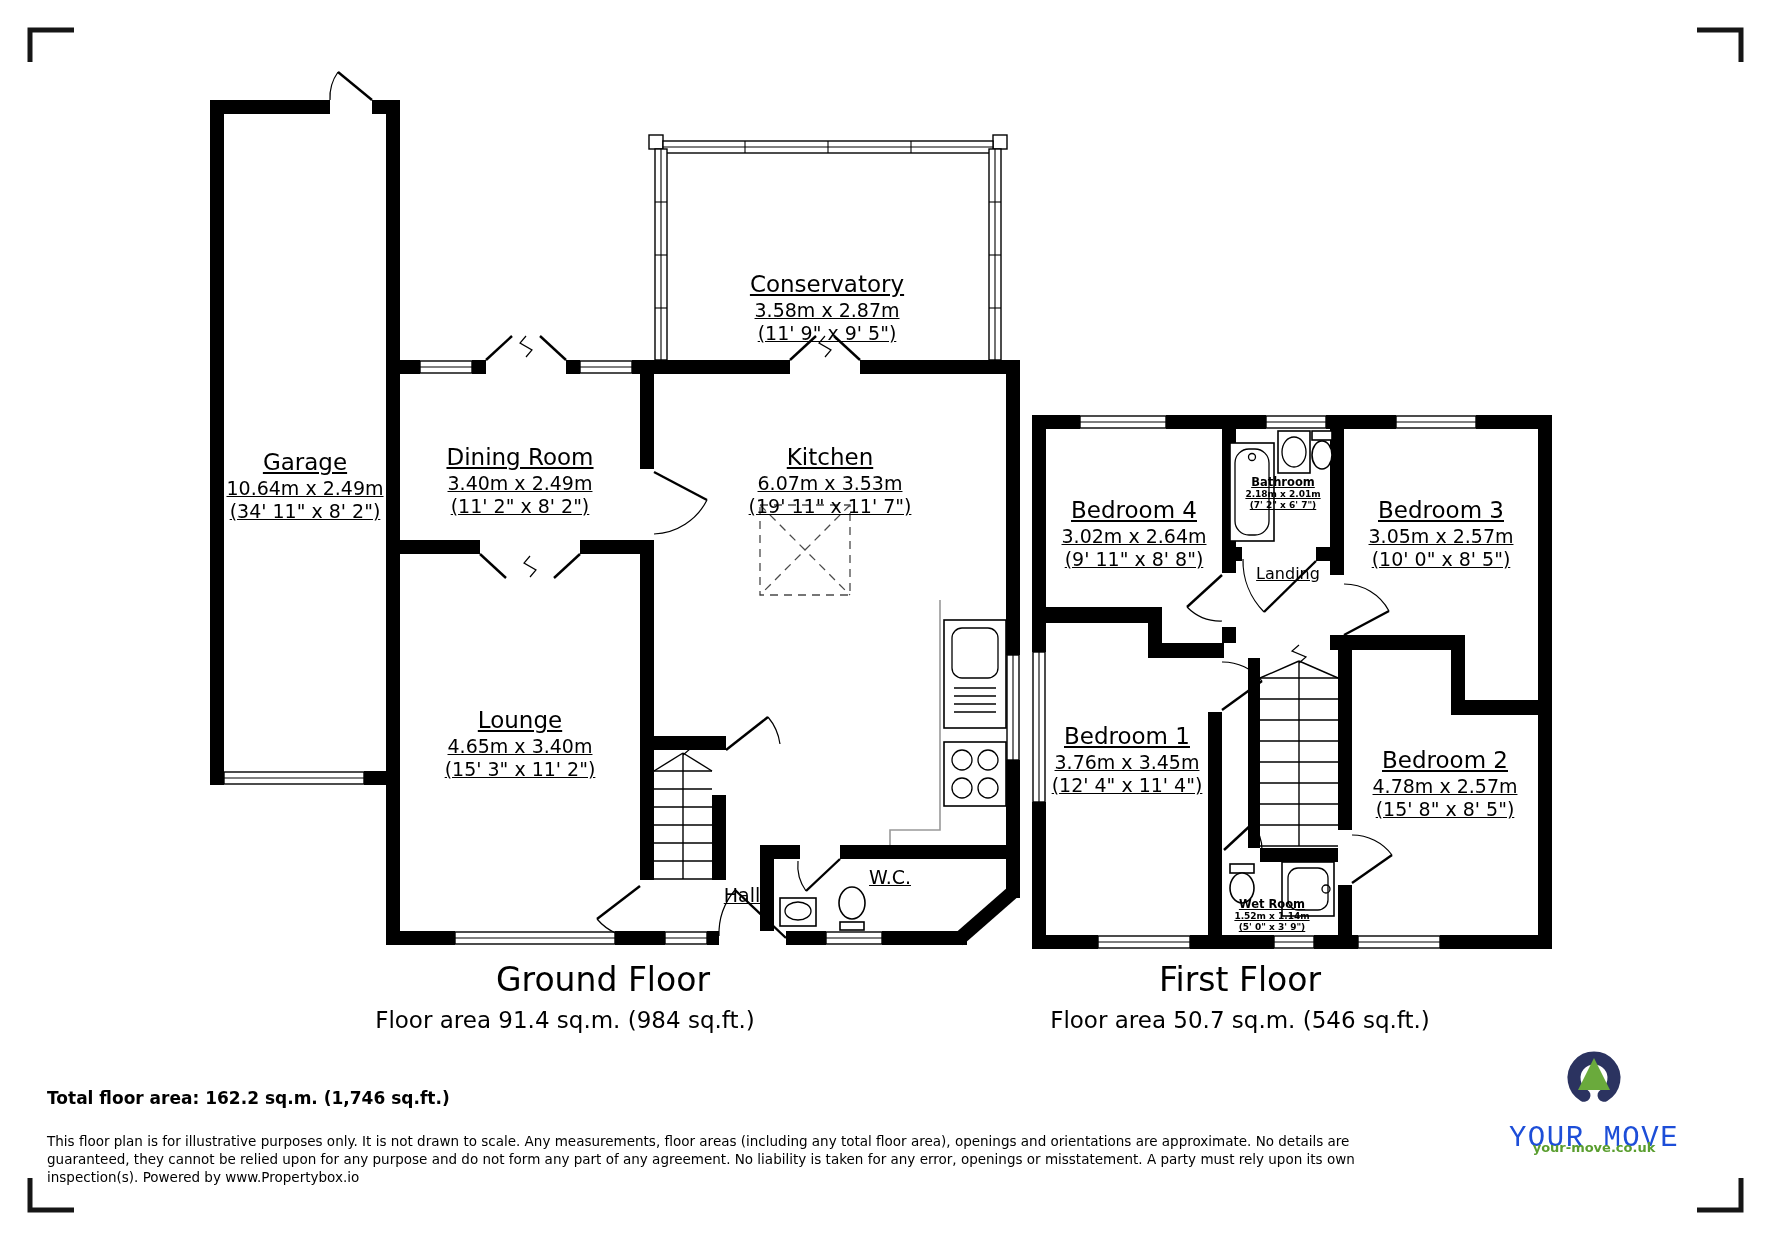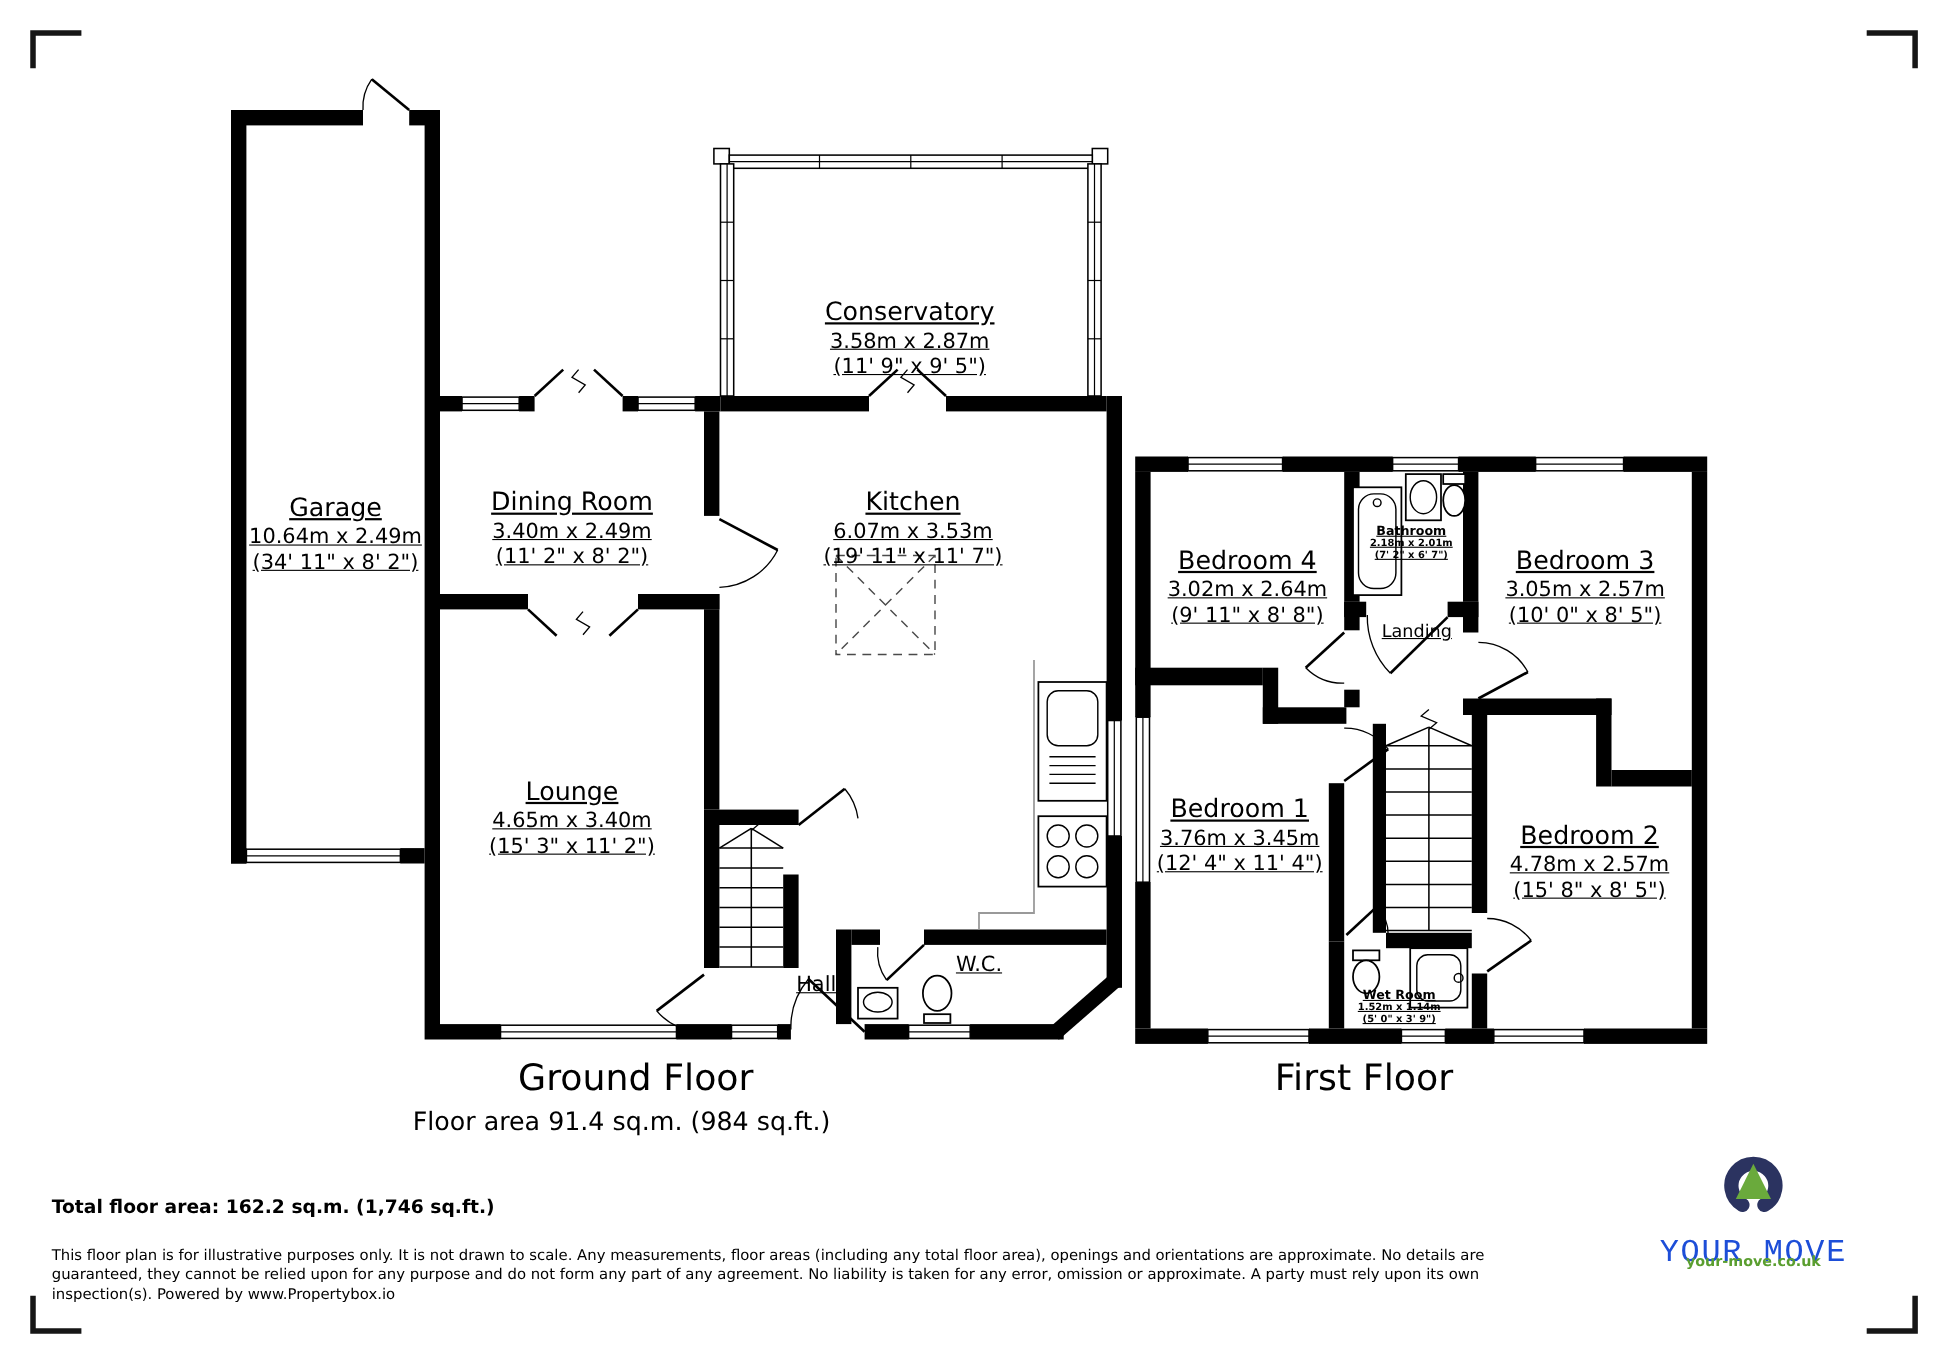--- a/index.html
+++ b/index.html
@@ -403,27 +403,28 @@
   <div class="rname">Bedroom 2</div>
   <div class="rdim">4.78m x 2.57m</div>
   <div class="rdim">(15' 8" x 8' 5")</div>
 </div>
 <div class="room-label tiny" style="left:1272px;top:898px">
   <div class="rname">Wet Room</div>
   <div class="rdim">1.52m x 1.14m</div>
   <div class="rdim">(5' 0" x 3' 9")</div>
 </div>
 
-<div class="floor-title" style="left:578px;top:960px">Ground Floor</div>
+<div class="floor-title" style="left:603px;top:960px">Ground Floor</div>
 <div class="floor-area" style="left:565px;top:1007px">Floor area 91.4 sq.m. (984 sq.ft.)</div>
 <div class="floor-title" style="left:1240px;top:960px">First Floor</div>
+<div class="floor-area" style="left:1240px;top:1007px">Floor area 50.7 sq.m. (546 sq.ft.)</div>
 
 <div class="total-area" style="left:47px;top:1088px">Total floor area: 162.2 sq.m. (1,746 sq.ft.)</div>
 <div class="disclaimer" style="left:47px;top:1132px">
   <div>This floor plan is for illustrative purposes only. It is not drawn to scale. Any measurements, floor areas (including any total floor area), openings and orientations are approximate. No details are</div>
-  <div>guaranteed, they cannot be relied upon for any purpose and do not form any part of any agreement. No liability is taken for any error, omission or approximate. A party must rely upon its own</div>
+  <div>guaranteed, they cannot be relied upon for any purpose and do not form any part of any agreement. No liability is taken for any error, openings or misstatement. A party must rely upon its own</div>
   <div>inspection(s). Powered by www.Propertybox.io</div>
 </div>
 
 <div class="brand-text" style="left:1594px;top:1106px">YOUR MOVE</div>
 <div class="brand-url" style="left:1594px;top:1140px">your-move.co.uk</div>
 
 </div>
 
 </body></html>

